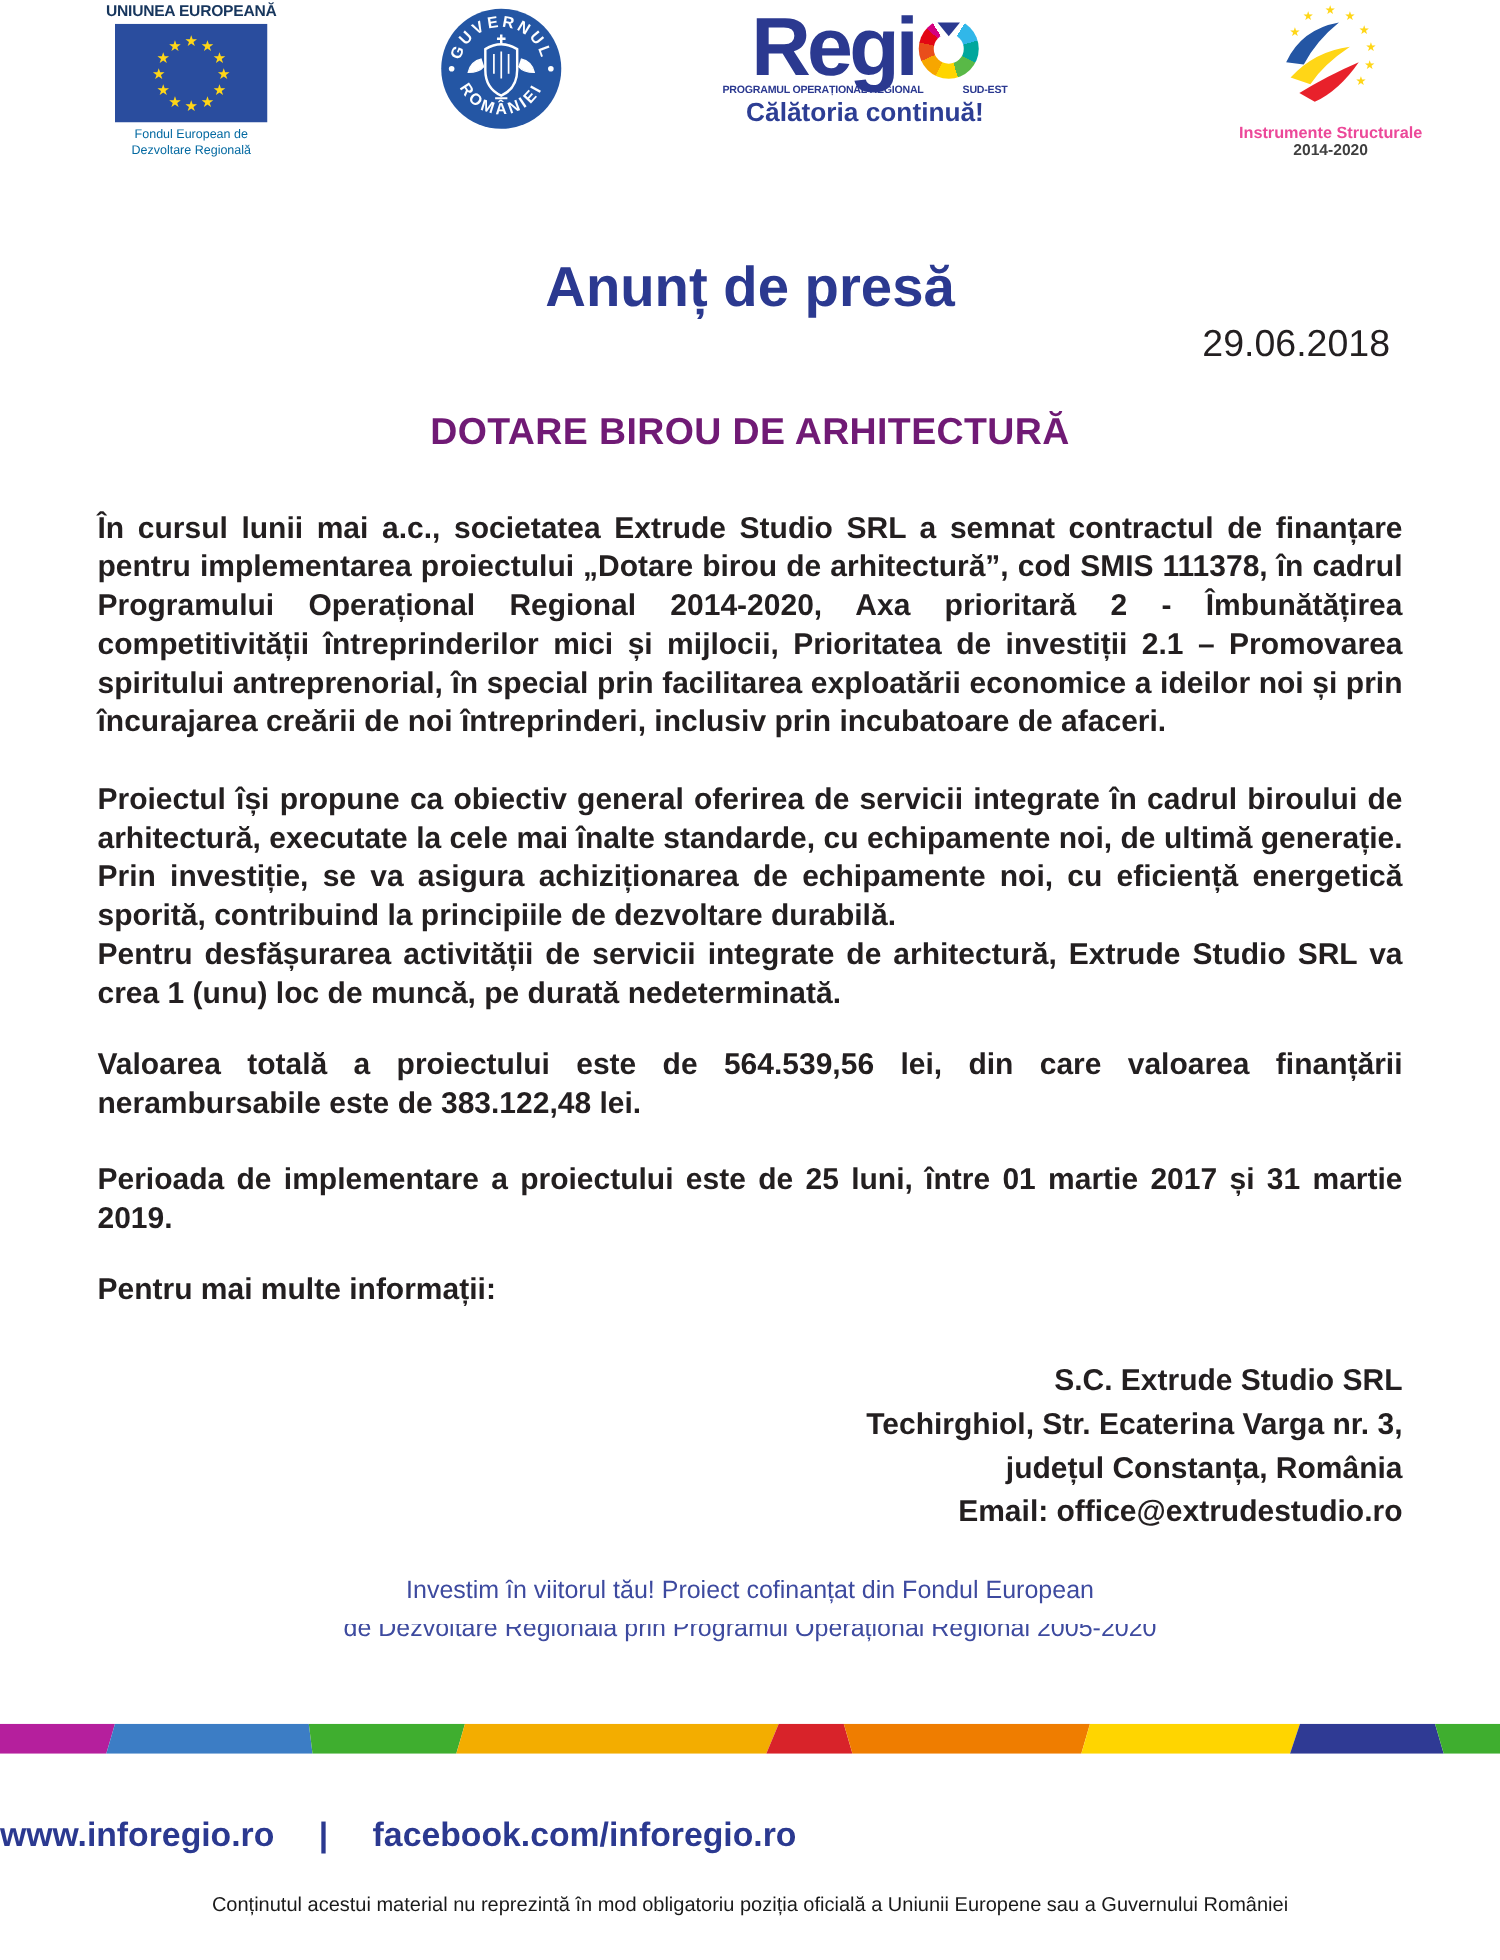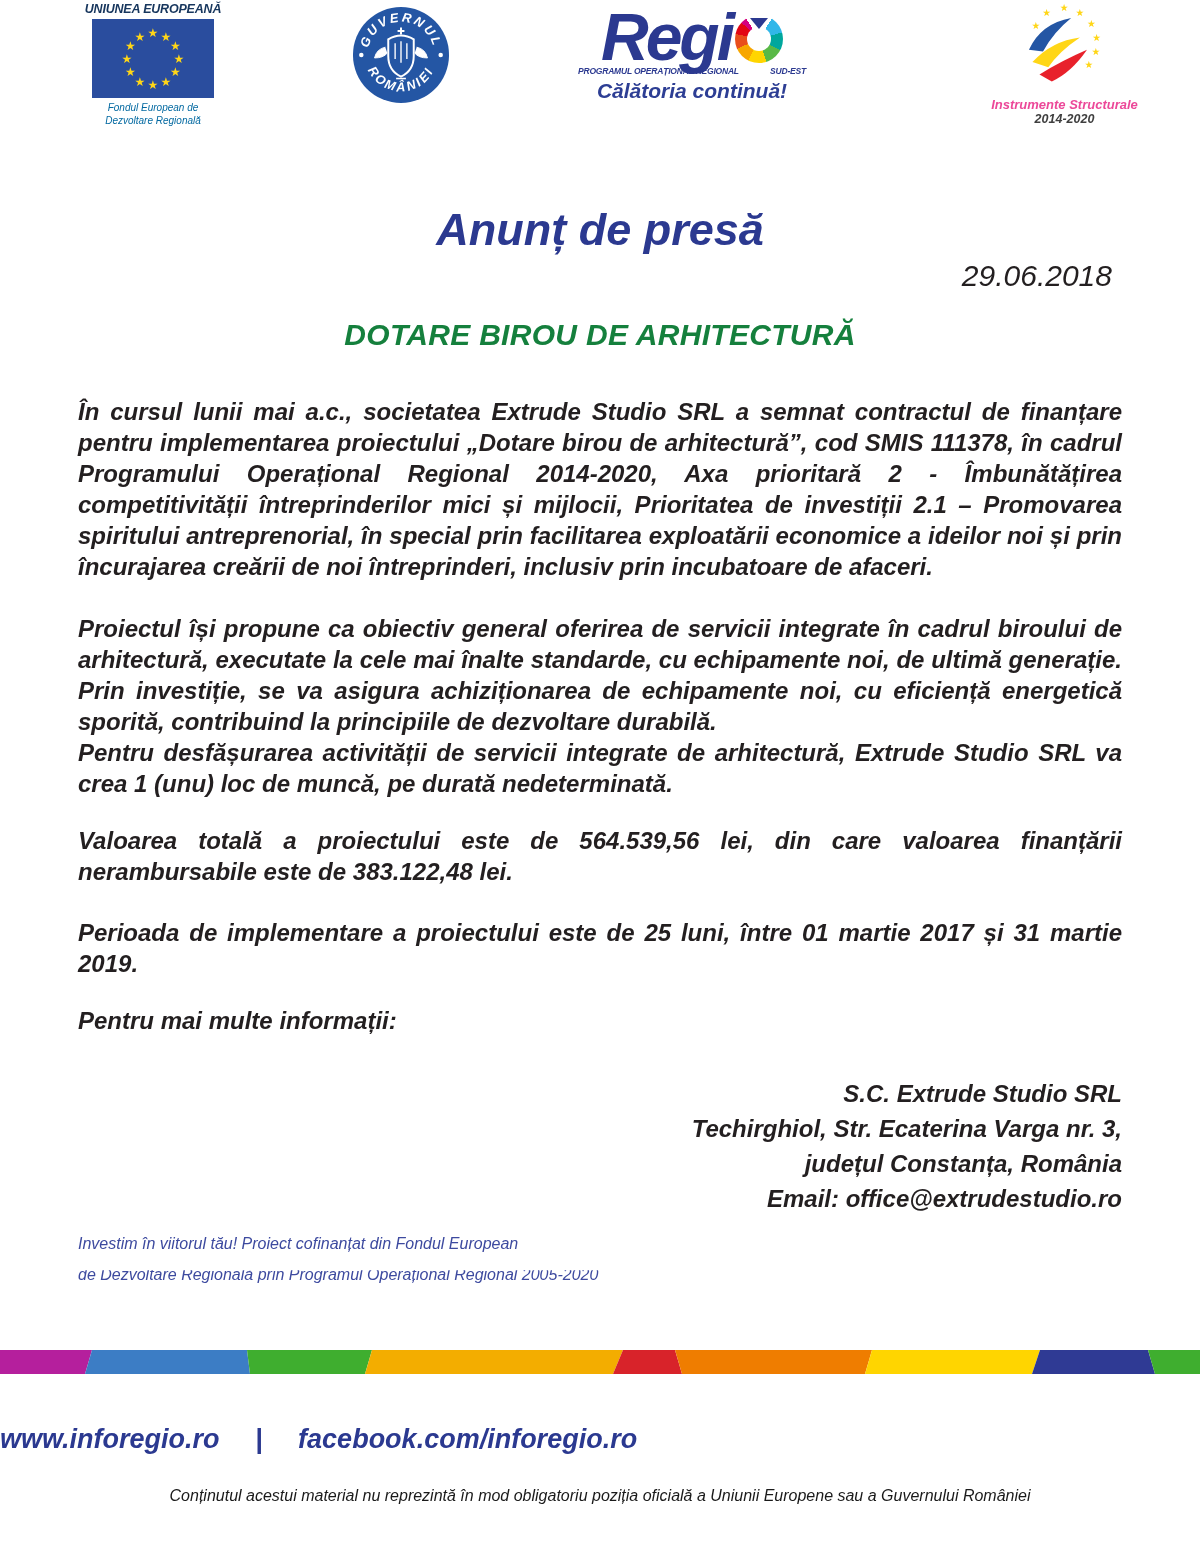--- a/index.html
+++ b/index.html
@@ -1,20 +1,20 @@
 <!DOCTYPE html>
 <html><head>
 <meta charset="utf-8">
 <style>
   * { margin:0; padding:0; box-sizing:border-box; }
   html,body { background:#ffffff; }
   .page {
     position:relative; width:1200px; height:1568px; margin:0 auto;
     background:#ffffff; overflow:hidden;
-    font-family:"Liberation Sans", sans-serif; color:#231f20;font-style:italic;
+    font-family:"Liberation Sans", sans-serif; color:#231f20;
   }
 
   
   .logos { position:relative; height:150px; }
   .logo-eu { position:absolute; left:78px; top:2px; width:150px; text-align:center; }
   .eu-cap-top { font-size:12.5px; font-weight:bold; color:#17365d; letter-spacing:-0.2px; }
   .eu-flag { display:block; margin:3px auto 4px auto; }
   .eu-cap-bottom { font-size:10px; color:#0369a1; line-height:1.25; }
 
   .logo-gov { position:absolute; left:352px; top:6px; }
@@ -39,34 +39,34 @@
   .regio-tagline { text-align:center; font-size:21px; font-weight:bold; color:#2d3e94; margin-top:3px; }
 
   .logo-is { position:absolute; left:982px; top:4px; width:165px; text-align:center; }
   .is-cap1 { font-size:13px; font-weight:bold; color:#ec4899; margin-top:1px; }
   .is-cap2 { font-size:12.5px; font-weight:bold; color:#3f3f3f; }
 
   
   .doc { padding:0 78px; }
   .title { margin-top:54px; text-align:center; font-size:45px; font-weight:bold; color:#2b3990; }
   .date  { margin-top:3px; text-align:right; padding-right:10px; font-size:30px; color:#231f20; }
-  .subtitle { margin-top:25px; text-align:center; font-size:30px; font-weight:bold; color:#15803d; letter-spacing:0.3px; }
+  .subtitle { margin-top:36px; text-align:center; font-size:30px; font-weight:bold; color:#701a75; letter-spacing:0.3px; }
 
   .para { font-size:24px; font-weight:bold; line-height:31px; text-align:justify; color:#231f20; }
   .p1 { margin-top:44px; margin-bottom:31px; }
   .p2 { margin-bottom:0; }
   .p3 { margin-bottom:26px; }
   .p4 { margin-bottom:30px; }
   .p5 { margin-bottom:26px; }
   .p6 { text-align:left; }
 
   .contact { margin-top:40px; text-align:right; font-size:24px; font-weight:bold; line-height:35px; }
   .contact .email { color:#231f20; text-decoration:none; }
 
-  .cofinance { margin-top:12px; font-size:16px; line-height:31px; color:#3d4a9f; }
+  .cofinance { margin-top:30px; text-align:center; font-size:20px; line-height:31px; color:#3d4a9f; }
   .cofinance .clip-top { clip-path:inset(36% 0 0 0); }
 
   .rainbow { display:block; margin-top:60px; width:100%; height:24px; }
 
   .footer-links { margin-top:50px; font-size:27px; font-weight:bold; color:#2b3990; }
   .footer-links .sep { margin:0 28px; }
   .footer-links a { color:#2b3990; text-decoration:none; }
 
   .disclaimer { margin-top:32px; text-align:center; font-size:16px; color:#1a1a1a; }
 </style>

